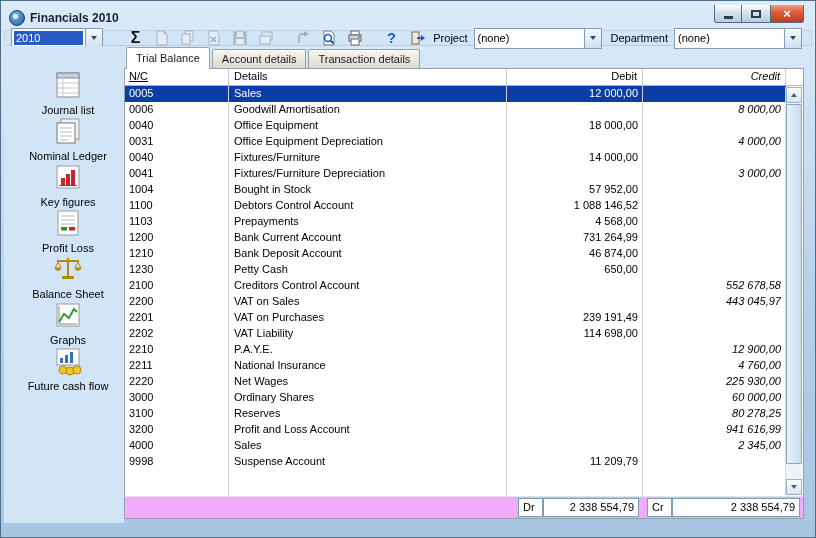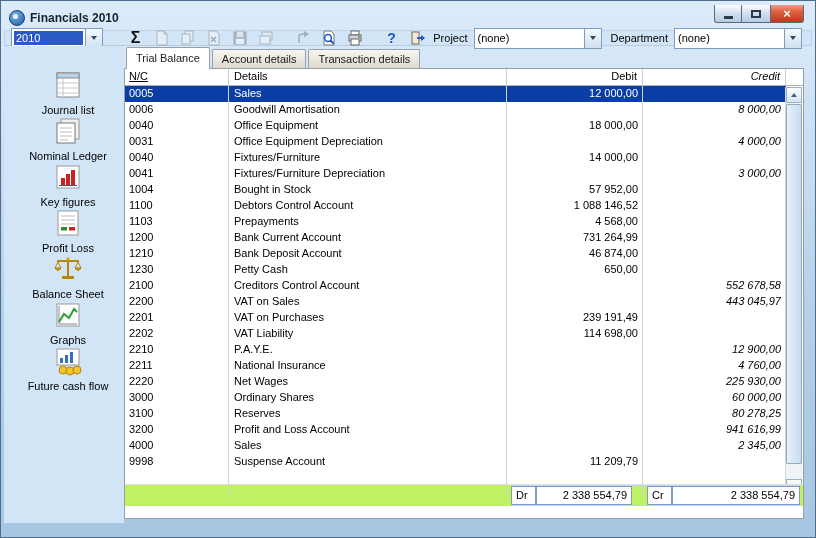--- a/index.html
+++ b/index.html
@@ -62,26 +62,26 @@
   .c-debit{width:136px;text-align:right;padding-right:5px;}
   .c-credit{width:143px;text-align:right;padding-right:5px;font-style:italic;}
   
   .scrollbar{position:absolute;top:18px;right:1px;bottom:23px;width:17px;background:#eef3f8;border-left:1px solid #cdd8e4;}
   .sb-btn{position:absolute;left:0;width:16px;height:16px;background:linear-gradient(#fbfdfe,#d7e4f1);border:1px solid #9ab0c6;display:flex;align-items:center;justify-content:center;}
   .sb-up{top:0;} .sb-down{bottom:0;}
   .sb-thumb{position:absolute;top:17px;left:0;width:16px;height:calc(100% - 48px);background:linear-gradient(90deg,#e9f1f9,#c7dbee);border:1px solid #93a9c0;border-radius:1px;}
   .arr-up{width:0;height:0;border-left:3px solid transparent;border-right:3px solid transparent;border-bottom:4px solid #44617e;}
   .arr-dn{width:0;height:0;border-left:3px solid transparent;border-right:3px solid transparent;border-top:4px solid #44617e;}
   
-  .totals{position:absolute;left:0;right:0;bottom:12px;height:22px;background:#bef264;display:flex;justify-content:flex-end;align-items:center;padding-right:3px;border-top:1px solid #e3e3e3;}
+  .totals{position:absolute;left:0;right:0;bottom:0;height:22px;background:#f0abfc;display:flex;justify-content:flex-end;align-items:center;padding-right:3px;border-top:1px solid #e3e3e3;}
   .tbox{height:19px;border:1px solid #7f9db9;background:#fff;line-height:17px;}
   .tbox.label{width:25px;padding-left:4px;}
   .tbox.value{text-align:right;padding-right:4px;}
   .dr-value{width:96px;}
-  .cr-label{margin-left:15px;}
+  .cr-label{margin-left:8px;}
   .cr-value{width:128px;}
   svg{display:block;}
 </style>
 </head>
 <body>
 
 <div class="window">
 
   <div class="titlebar">
     <span class="app-icon"></span>

